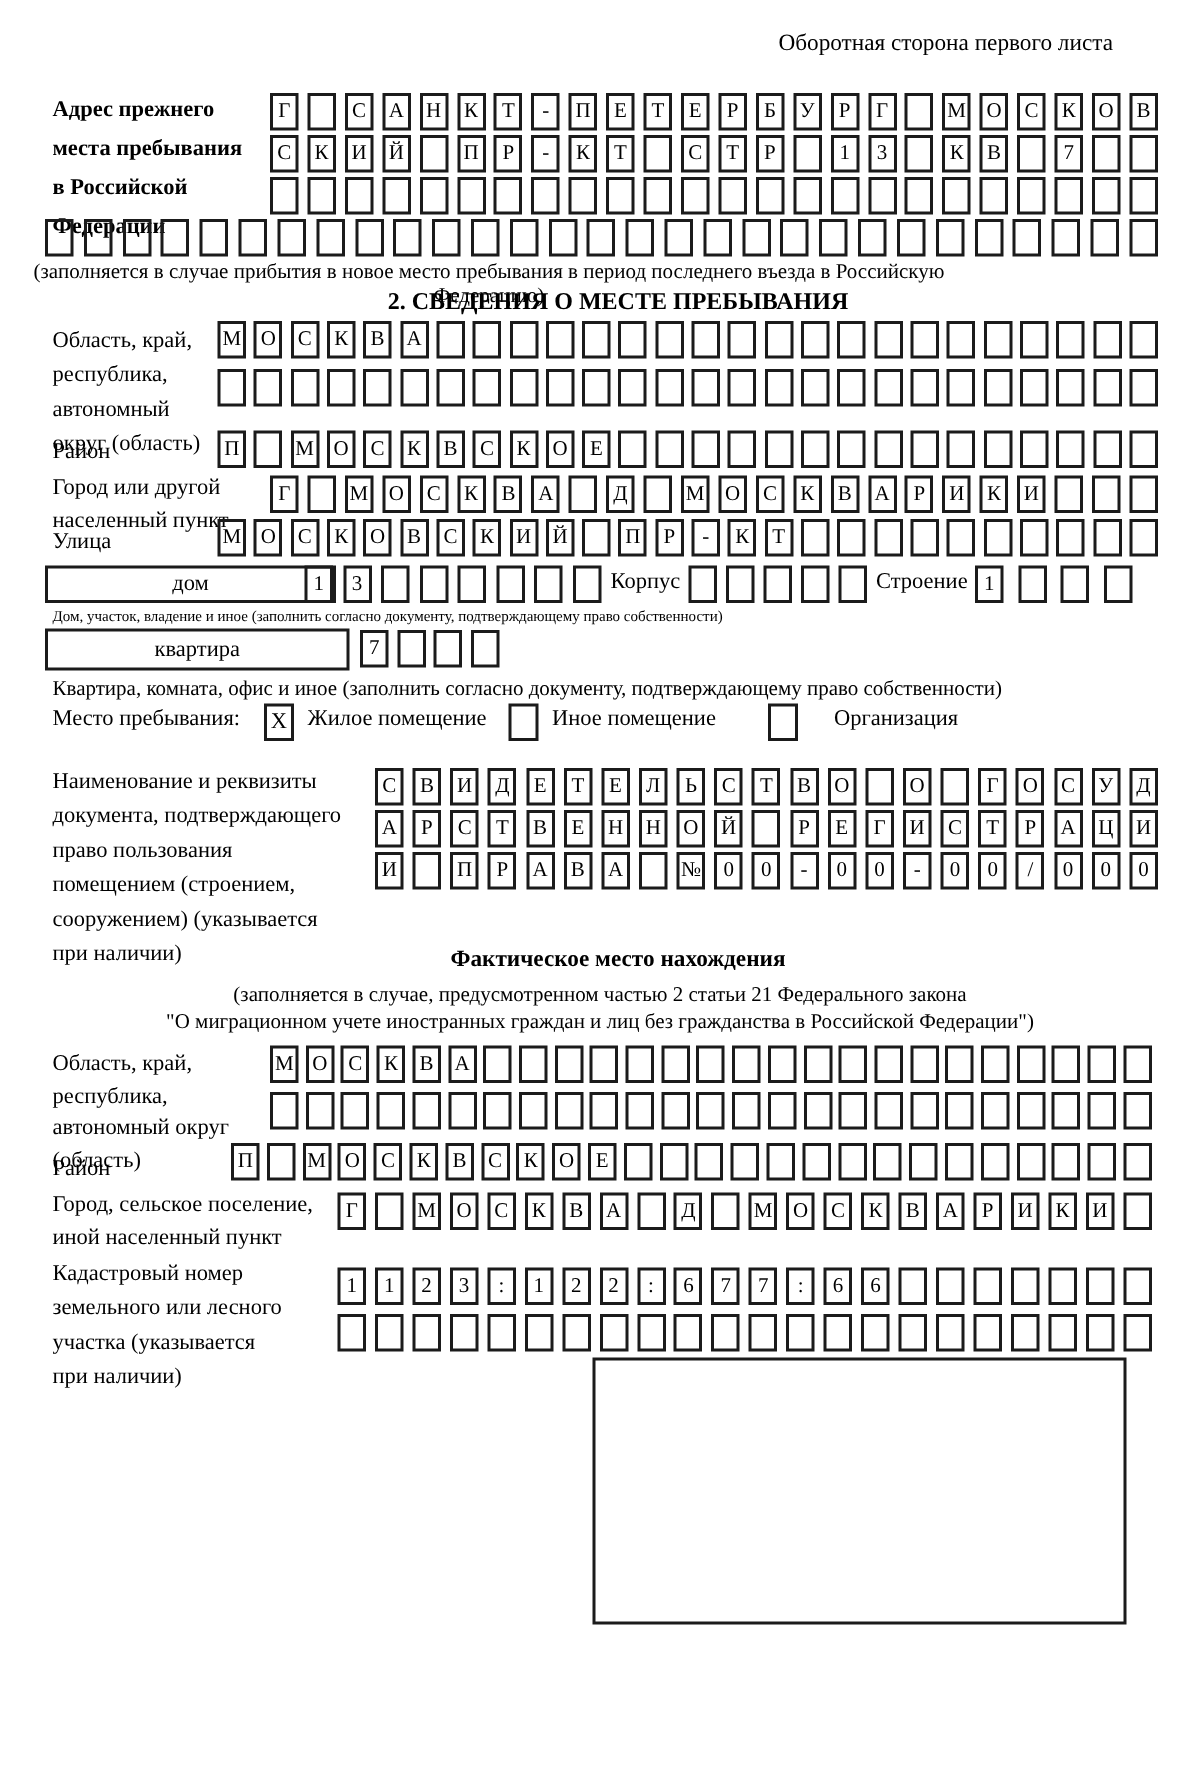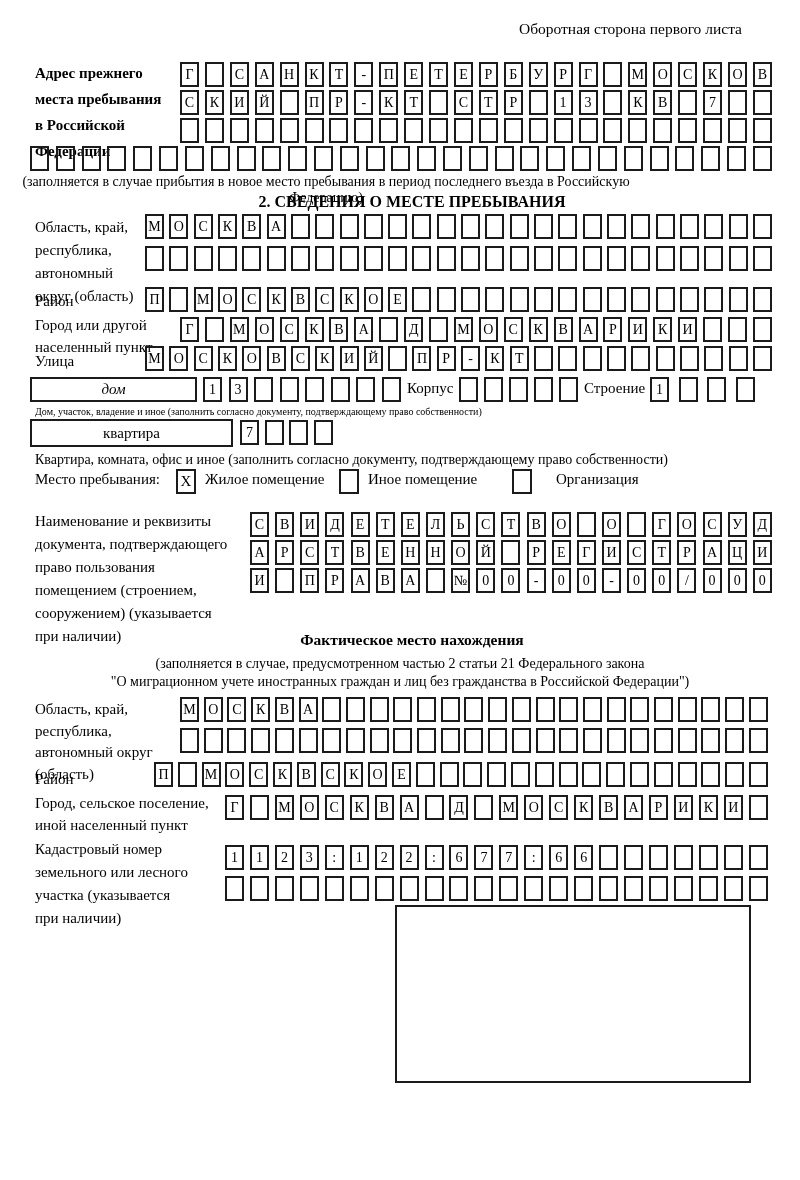--- a/index.html
+++ b/index.html
@@ -290,21 +290,21 @@
       <span class="cell"></span>
       <span class="cell"></span>
       <span class="cell"></span>
       <span class="cell"></span>
       <span class="cell"></span>
       <span class="cell"></span>
       <span class="cell"></span>
       <span class="cell"></span>
     </div>
 
-  <div class="fieldbox" style="left:30px;top:377px;width:167px;height:25px;line-height:21px;font-style:italic;">дом</div>
+  <div class="fieldbox" style="left:30px;top:377px;width:194px;height:25px;line-height:21px;">дом</div>
   <div class="cellrow" style="left:203px;top:377px;width:198px;">
       <span class="cell">1</span>
       <span class="cell">3</span>
       <span class="cell"></span>
       <span class="cell"></span>
       <span class="cell"></span>
       <span class="cell"></span>
       <span class="cell"></span>
       <span class="cell"></span>
     </div>

